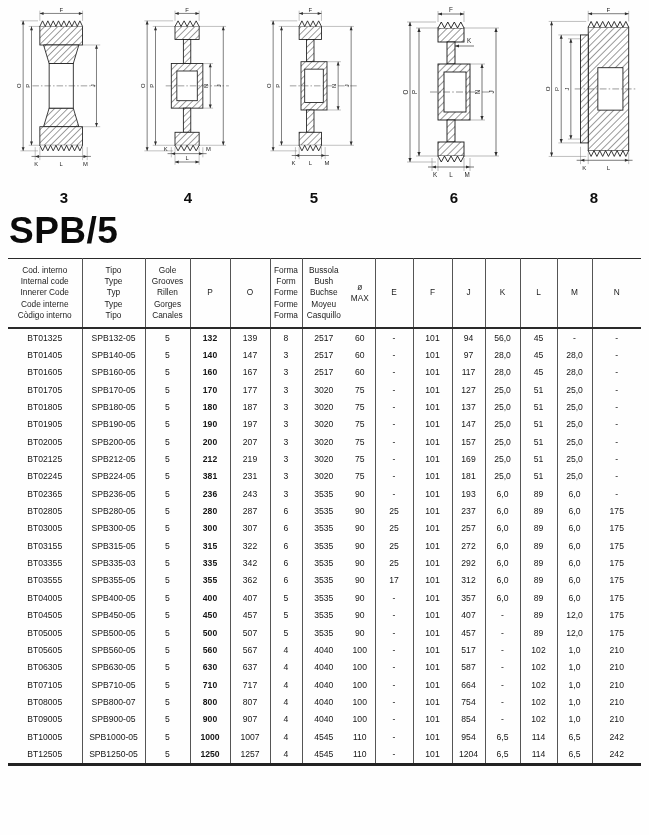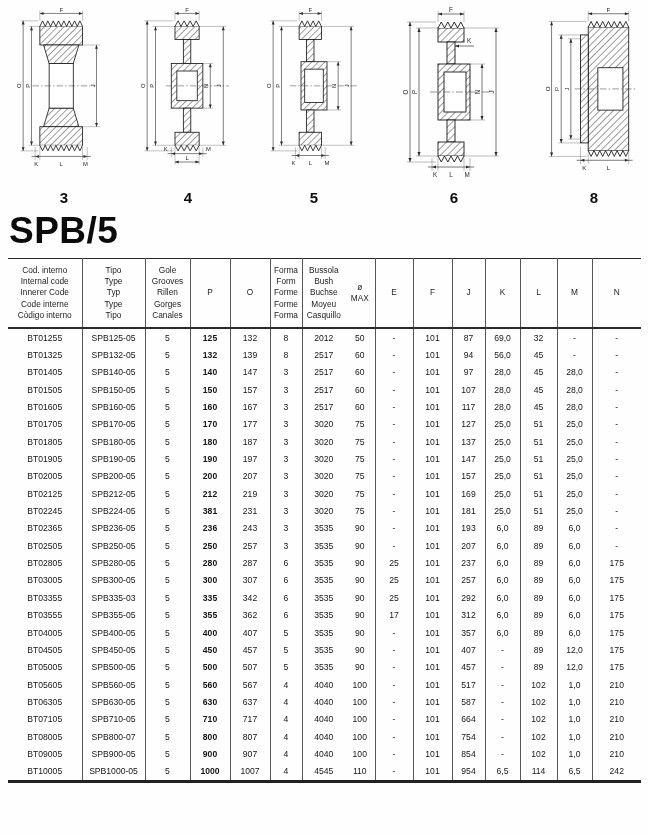--- a/index.html
+++ b/index.html
@@ -411,37 +411,20 @@
           <th class=""><span>F</span></th>
           <th class=""><span>J</span></th>
           <th class=""><span>K</span></th>
           <th class=""><span>L</span></th>
           <th class=""><span>M</span></th>
           <th class=""><span>N</span></th>
         </tr>
       </thead>
       <tbody>
         <tr>
-          <td class="">BT01255</td>
-          <td class="">SPB125-05</td>
-          <td class="">5</td>
-          <td class="pcol">125</td>
-          <td class="">132</td>
-          <td class="">8</td>
-          <td class="">2012</td>
-          <td class="nol ">50</td>
-          <td class="">-</td>
-          <td class="">101</td>
-          <td class="">87</td>
-          <td class="">69,0</td>
-          <td class="">32</td>
-          <td class="">-</td>
-          <td class="">-</td>
-        </tr>
-        <tr>
           <td class="">BT01325</td>
           <td class="">SPB132-05</td>
           <td class="">5</td>
           <td class="pcol">132</td>
           <td class="">139</td>
           <td class="">8</td>
           <td class="">2517</td>
           <td class="nol ">60</td>
           <td class="">-</td>
           <td class="">101</td>
@@ -462,37 +445,20 @@
           <td class="nol ">60</td>
           <td class="">-</td>
           <td class="">101</td>
           <td class="">97</td>
           <td class="">28,0</td>
           <td class="">45</td>
           <td class="">28,0</td>
           <td class="">-</td>
         </tr>
         <tr>
-          <td class="">BT01505</td>
-          <td class="">SPB150-05</td>
-          <td class="">5</td>
-          <td class="pcol">150</td>
-          <td class="">157</td>
-          <td class="">3</td>
-          <td class="">2517</td>
-          <td class="nol ">60</td>
-          <td class="">-</td>
-          <td class="">101</td>
-          <td class="">107</td>
-          <td class="">28,0</td>
-          <td class="">45</td>
-          <td class="">28,0</td>
-          <td class="">-</td>
-        </tr>
-        <tr>
           <td class="">BT01605</td>
           <td class="">SPB160-05</td>
           <td class="">5</td>
           <td class="pcol">160</td>
           <td class="">167</td>
           <td class="">3</td>
           <td class="">2517</td>
           <td class="nol ">60</td>
           <td class="">-</td>
           <td class="">101</td>
@@ -609,37 +575,20 @@
           <td class="">SPB236-05</td>
           <td class="">5</td>
           <td class="pcol">236</td>
           <td class="">243</td>
           <td class="">3</td>
           <td class="">3535</td>
           <td class="nol ">90</td>
           <td class="">-</td>
           <td class="">101</td>
           <td class="">193</td>
-          <td class="">6,0</td>
-          <td class="">89</td>
-          <td class="">6,0</td>
-          <td class="">-</td>
-        </tr>
-        <tr>
-          <td class="">BT02505</td>
-          <td class="">SPB250-05</td>
-          <td class="">5</td>
-          <td class="pcol">250</td>
-          <td class="">257</td>
-          <td class="">3</td>
-          <td class="">3535</td>
-          <td class="nol ">90</td>
-          <td class="">-</td>
-          <td class="">101</td>
-          <td class="">207</td>
           <td class="">6,0</td>
           <td class="">89</td>
           <td class="">6,0</td>
           <td class="">-</td>
         </tr>
         <tr>
           <td class="">BT02805</td>
           <td class="">SPB280-05</td>
           <td class="">5</td>
           <td class="pcol">280</td>
@@ -666,20 +615,37 @@
           <td class="nol ">90</td>
           <td class="">25</td>
           <td class="">101</td>
           <td class="">257</td>
           <td class="">6,0</td>
           <td class="">89</td>
           <td class="">6,0</td>
           <td class="">175</td>
         </tr>
         <tr>
+          <td class="">BT03155</td>
+          <td class="">SPB315-05</td>
+          <td class="">5</td>
+          <td class="pcol">315</td>
+          <td class="">322</td>
+          <td class="">6</td>
+          <td class="">3535</td>
+          <td class="nol ">90</td>
+          <td class="">25</td>
+          <td class="">101</td>
+          <td class="">272</td>
+          <td class="">6,0</td>
+          <td class="">89</td>
+          <td class="">6,0</td>
+          <td class="">175</td>
+        </tr>
+        <tr>
           <td class="">BT03355</td>
           <td class="">SPB335-03</td>
           <td class="">5</td>
           <td class="pcol">335</td>
           <td class="">342</td>
           <td class="">6</td>
           <td class="">3535</td>
           <td class="nol ">90</td>
           <td class="">25</td>
           <td class="">101</td>
@@ -852,16 +818,33 @@
           <td class="">4545</td>
           <td class="nol ">110</td>
           <td class="">-</td>
           <td class="">101</td>
           <td class="">954</td>
           <td class="">6,5</td>
           <td class="">114</td>
           <td class="">6,5</td>
           <td class="">242</td>
         </tr>
+        <tr>
+          <td class="">BT12505</td>
+          <td class="">SPB1250-05</td>
+          <td class="">5</td>
+          <td class="pcol">1250</td>
+          <td class="">1257</td>
+          <td class="">4</td>
+          <td class="">4545</td>
+          <td class="nol ">110</td>
+          <td class="">-</td>
+          <td class="">101</td>
+          <td class="">1204</td>
+          <td class="">6,5</td>
+          <td class="">114</td>
+          <td class="">6,5</td>
+          <td class="">242</td>
+        </tr>
       </tbody>
     </table>
 
 </div>
 
 </body></html>

